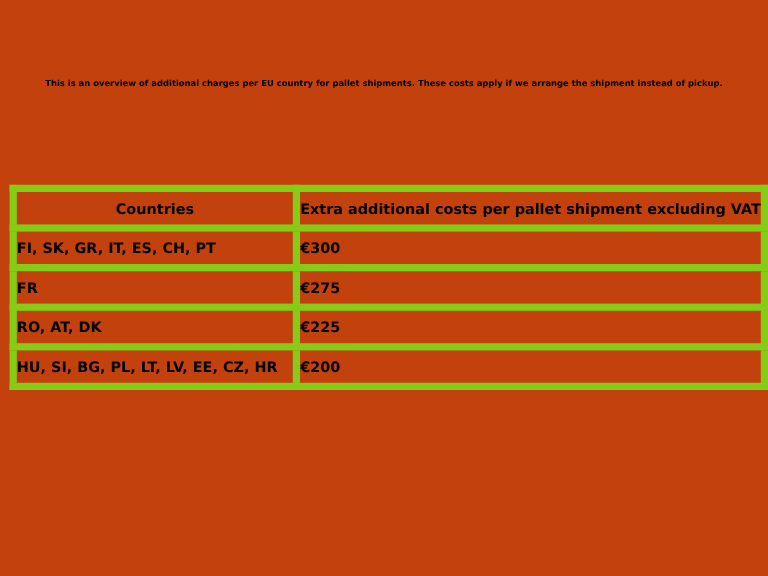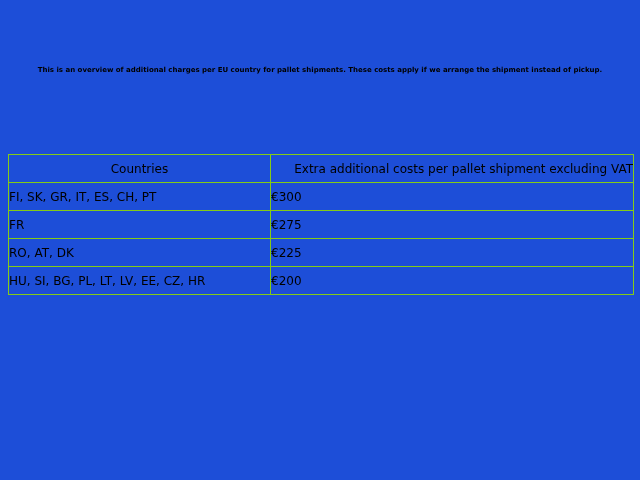--- a/index.html
+++ b/index.html
@@ -4,21 +4,21 @@
 <style>
   html, body {
     margin: 0;
     padding: 0;
     background: #ffffff;
   }
   .screen {
     position: relative;
     width: 640px;
     height: 480px;
-    background: #1d4ed8;
+    background: #c2410c;
     font-family: "DejaVu Sans", sans-serif;
     color: #000000;
     overflow: hidden;
   }
   .description {
     position: absolute;
     top: 65px;
     left: 0;
     width: 640px;
     text-align: center;
@@ -31,25 +31,25 @@
     position: absolute;
     left: 8px;
     top: 154px;
     border-collapse: collapse;
     table-layout: fixed;
   }
   table.charges col.c-countries { width: 262px; }
   table.charges col.c-costs     { width: 363px; }
   table.charges th,
   table.charges td {
-    border: 1px solid #84cc16;
+    border: 6px solid #84cc16;
     height: 27px;
     padding: 0;
     font-size: 12px;
-    font-weight: normal;
+    font-weight: bold;
     color: #000000;
     vertical-align: middle;
     overflow: hidden;
     white-space: nowrap;
   }
   th.h-countries {
     text-align: center;
   }
   th.h-costs {
     text-align: right;

